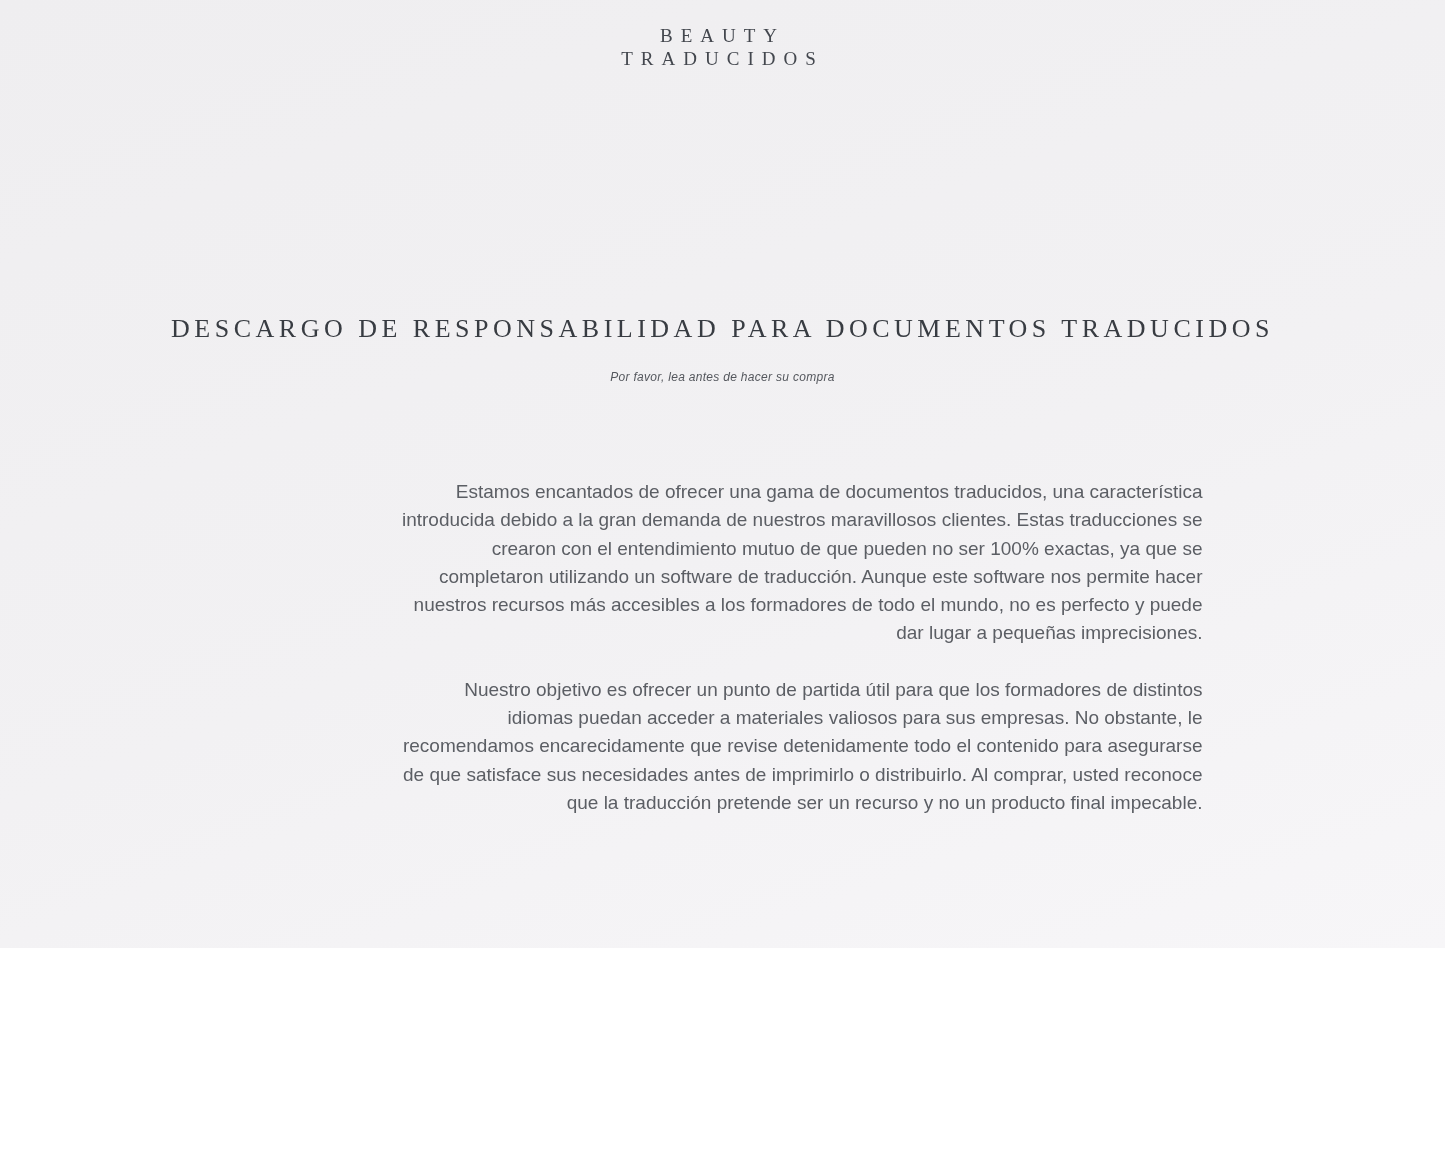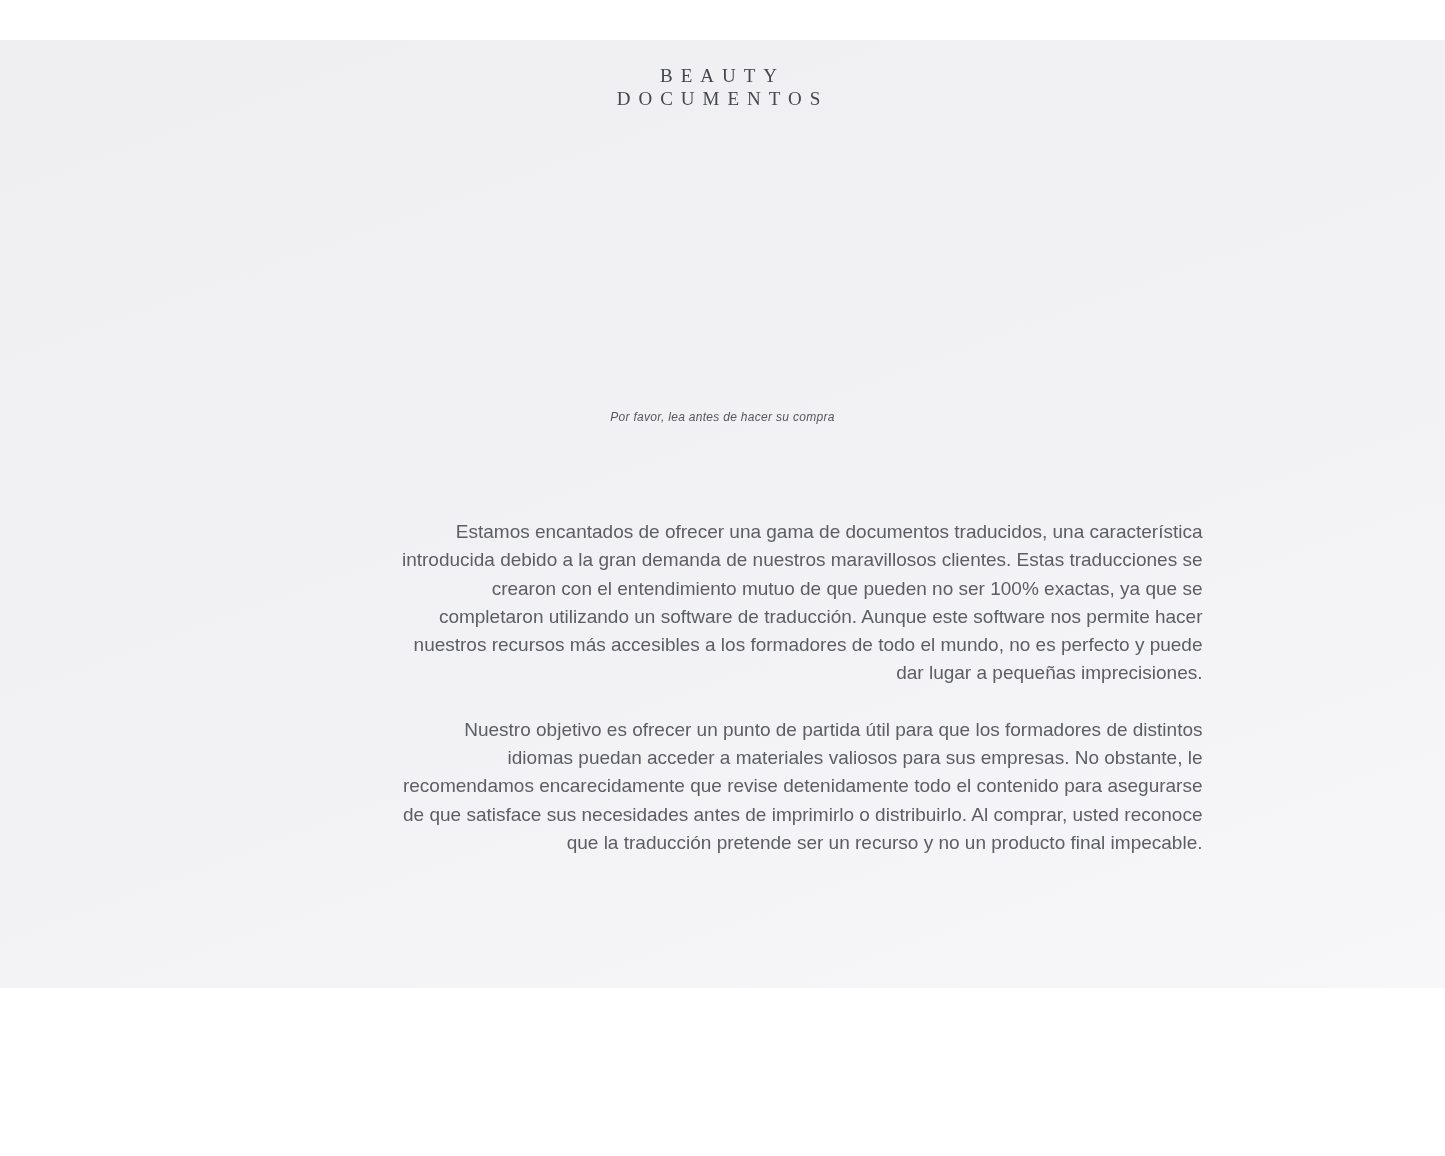--- a/index.html
+++ b/index.html
@@ -6,21 +6,20 @@
     margin: 0;
     padding: 0;
   }
   .page {
     position: relative;
     width: 1445px;
     height: 948px;
     overflow: hidden;
     background: linear-gradient(160deg, #efeef0 0%, #f2f1f3 55%, #f7f6f8 100%);
     font-family: "Liberation Sans", sans-serif;
-    margin-top: 40px;
   }
   .centered-abs {
     position: absolute;
     left: 0;
     width: 100%;
     text-align: center;
   }
   .brand {
     top: 24px;
     font-family: "Liberation Serif", serif;
@@ -64,23 +63,24 @@
     white-space: pre-line;
   }
 </style>
 </head>
 <body>
 
 <div class="page">
 
   <div class="centered-abs brand">
     <span class="brand-line">BEAUTY</span>
-    <span class="brand-line">DOCUMENTOS</span>
+    <span class="brand-line">TRADUCIDOS</span>
   </div>
 
+  <div class="centered-abs title">DESCARGO DE RESPONSABILIDAD PARA DOCUMENTOS TRADUCIDOS</div>
 
   <div class="centered-abs subtitle">Por favor, lea antes de hacer su compra</div>
 
   <div class="content">
     <p>Estamos encantados de ofrecer una gama de documentos traducidos, una característica
 introducida debido a la gran demanda de nuestros maravillosos clientes. Estas traducciones se
 crearon con el entendimiento mutuo de que pueden no ser 100% exactas, ya que se
 completaron utilizando un software de traducción. Aunque este software nos permite hacer
 nuestros recursos más accesibles a los formadores de todo el mundo, no es perfecto y puede
 dar lugar a pequeñas imprecisiones.</p>

